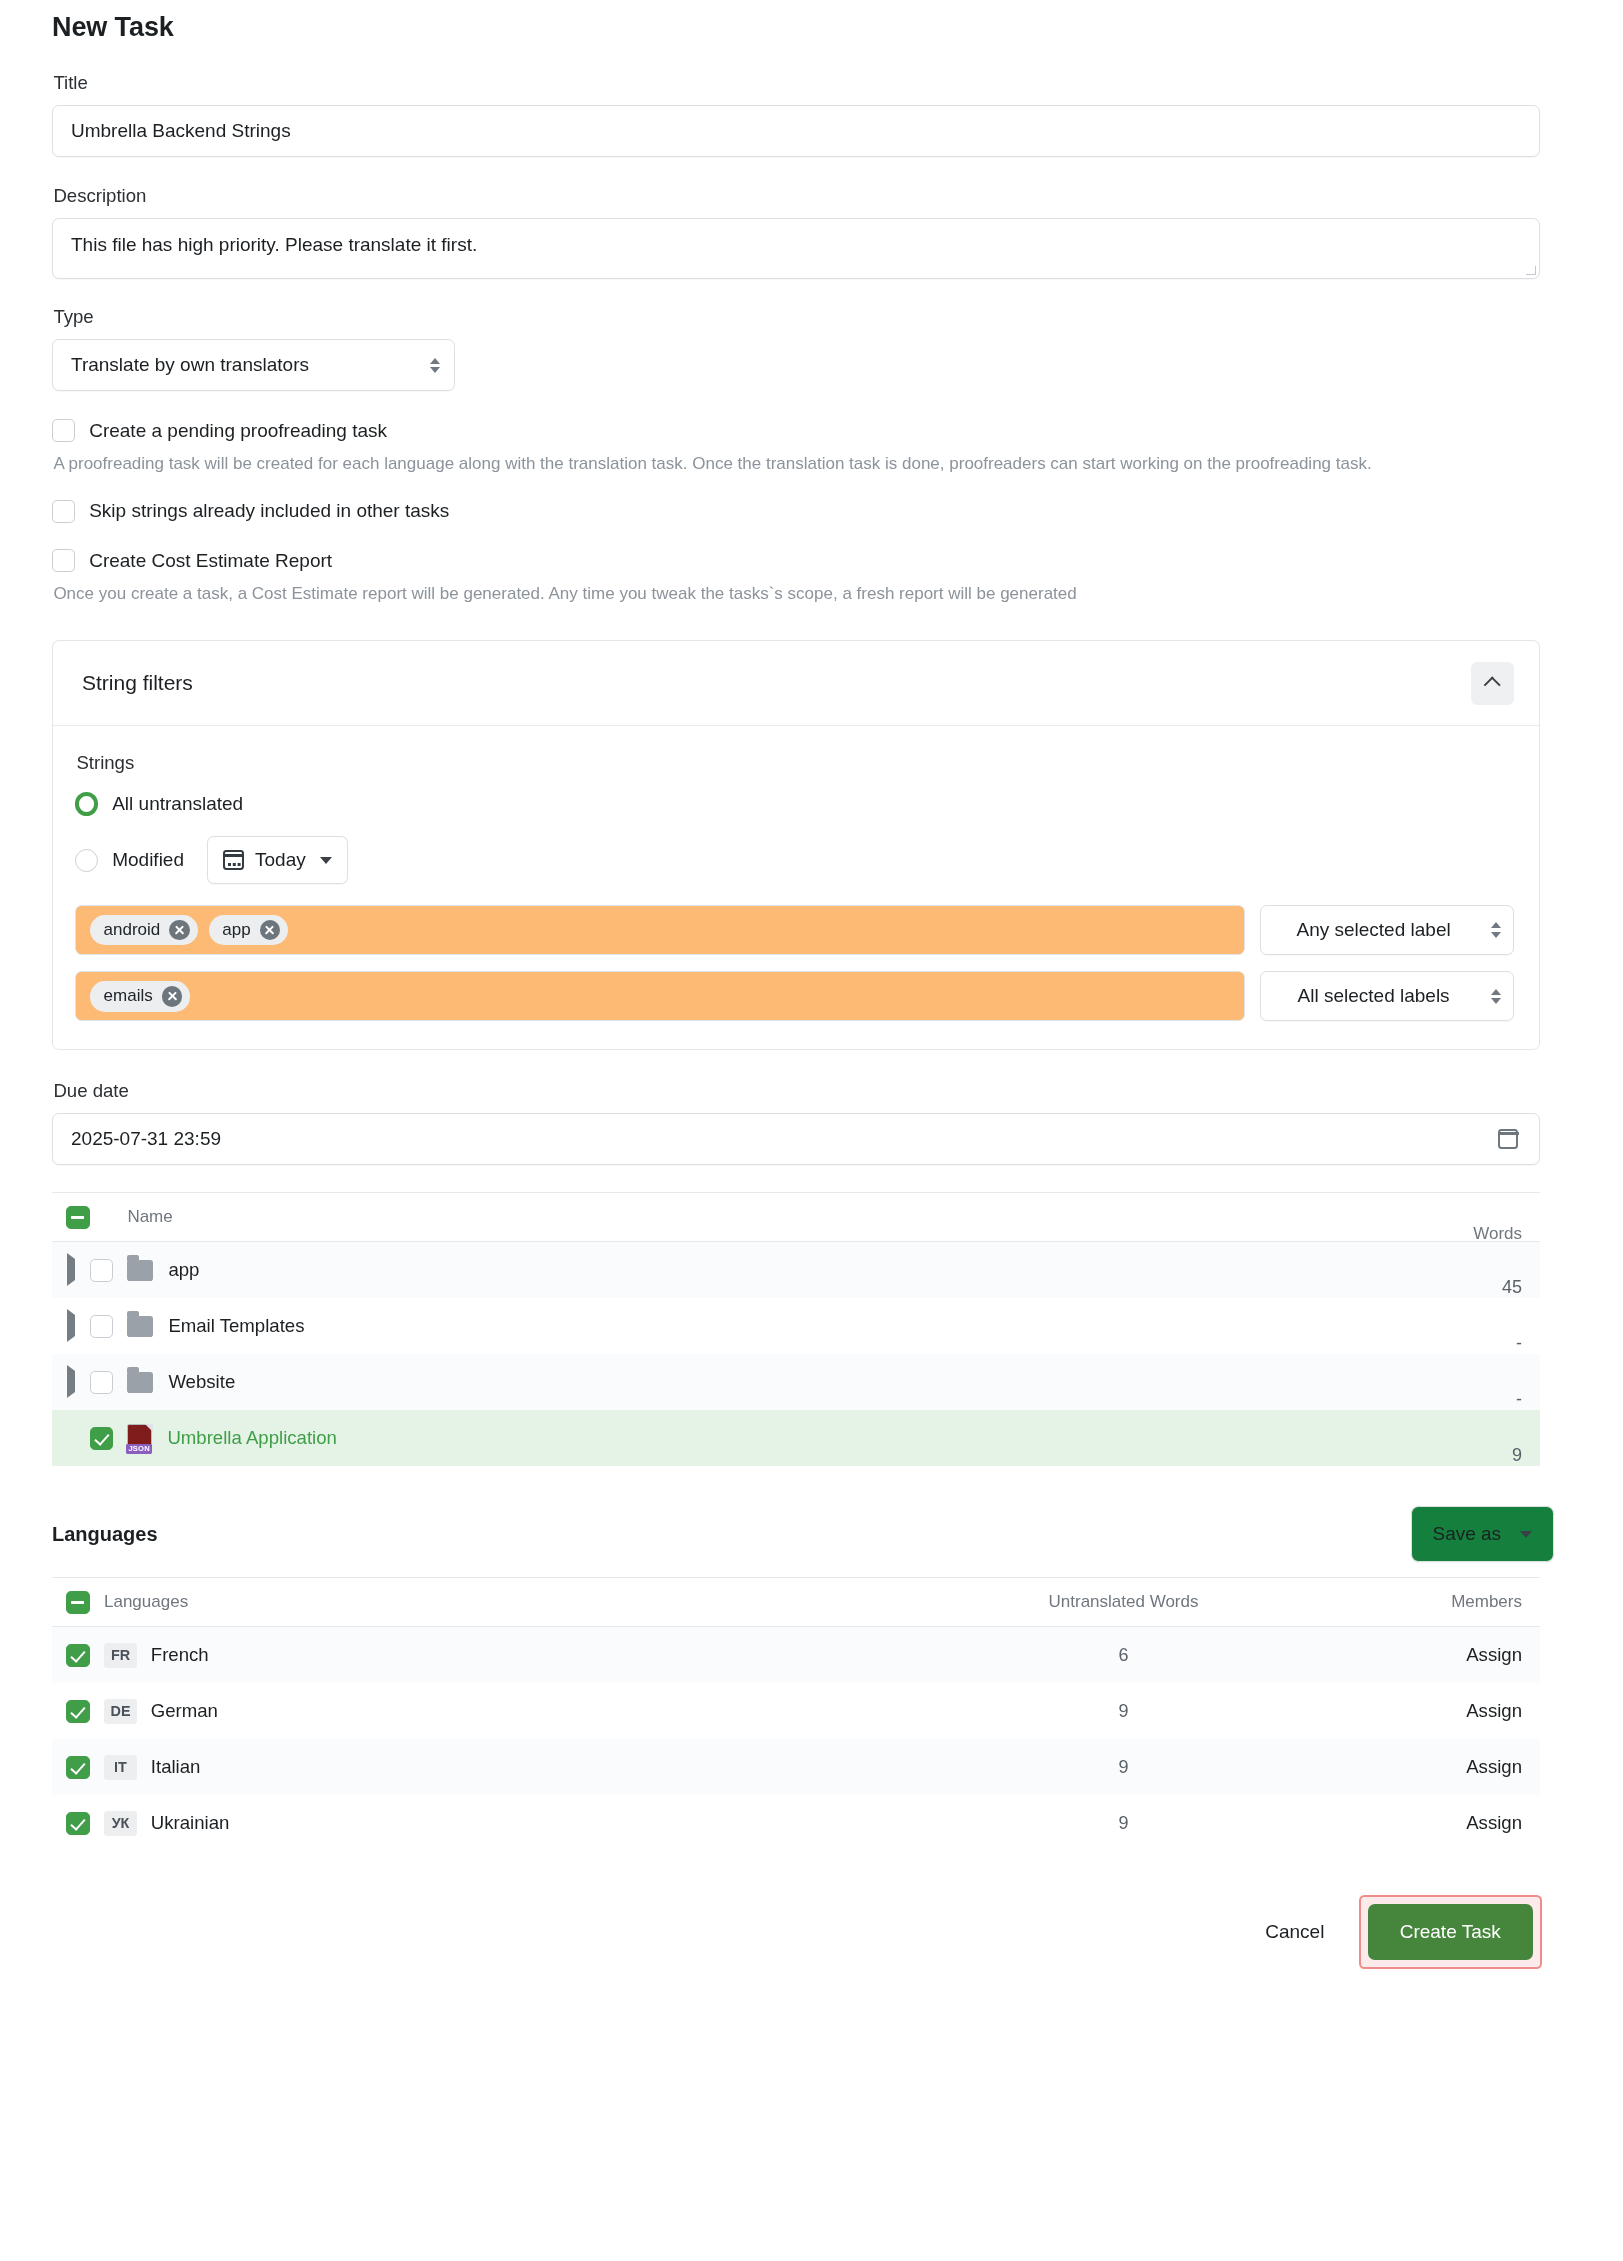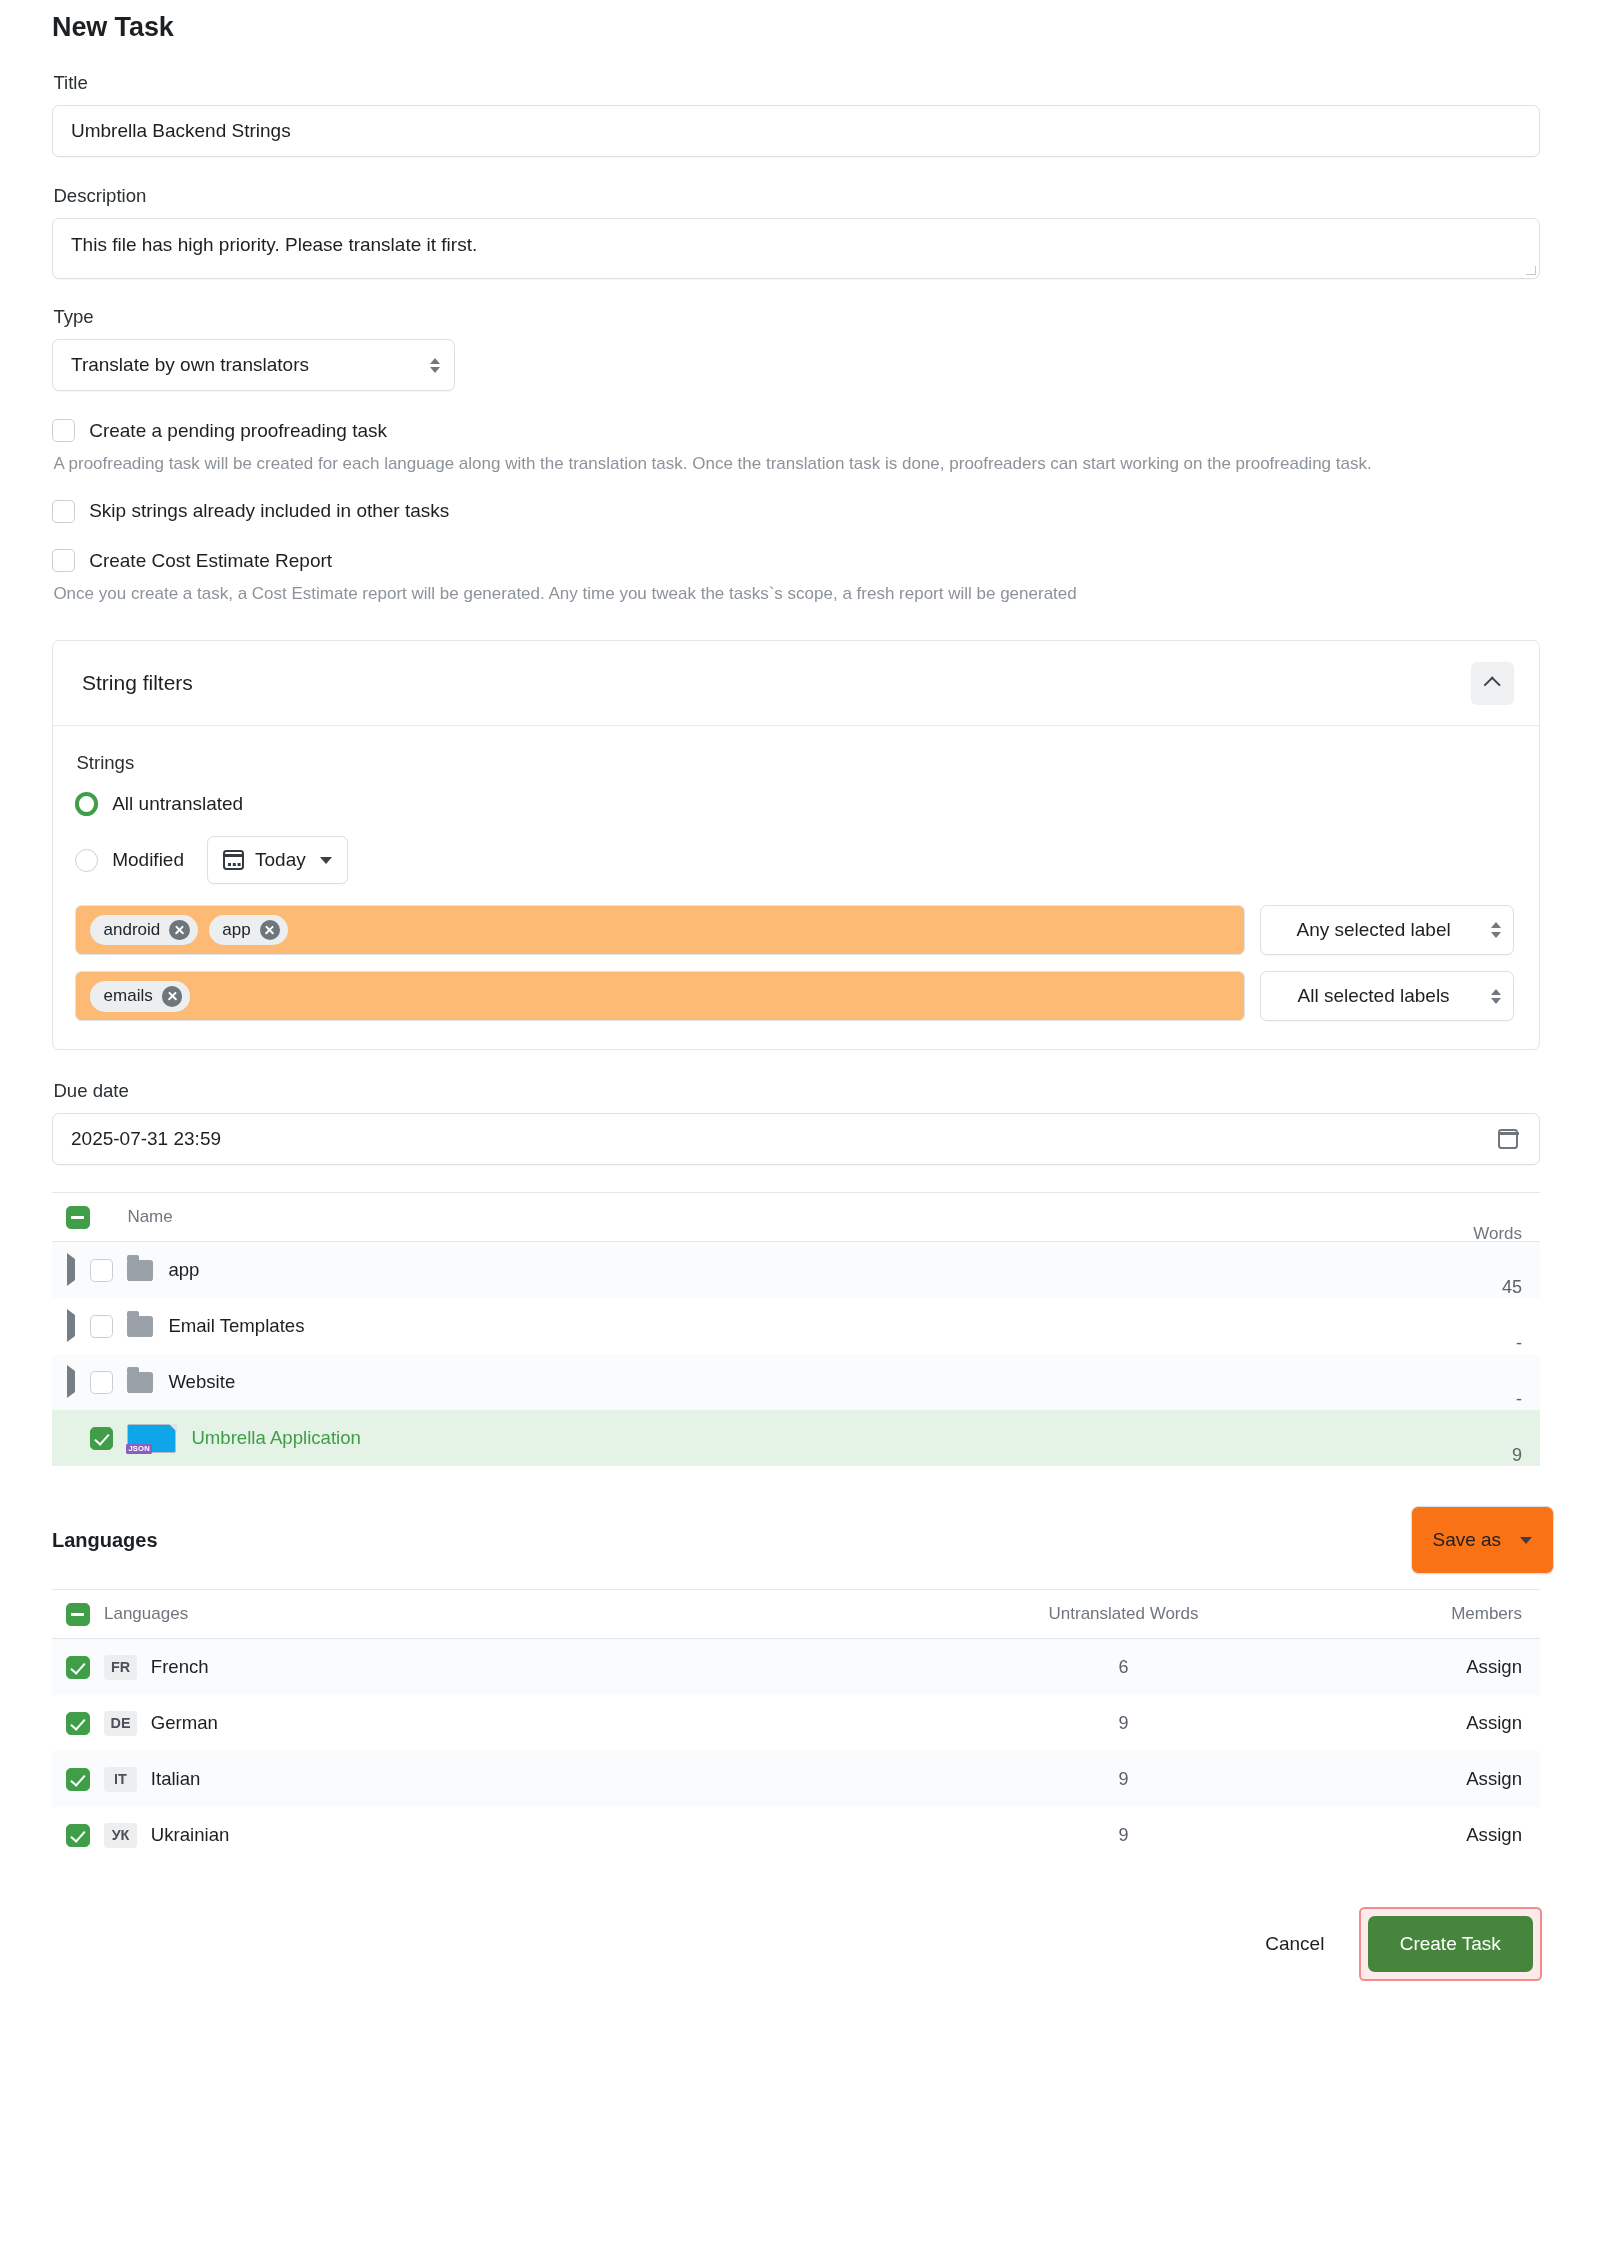--- a/index.html
+++ b/index.html
@@ -417,22 +417,22 @@
   }
   .folder-icon::before {
     content: "";
     position: absolute;
     left: 0; top: -4.8px;
     width: 11.7px; height: 5.5px;
     background: #9aa1a9;
     border-radius: 2.1px 2.1px 0 0;
   }
   .json-icon {
-    width: 49px; height: 29px;
-    background: #0ea5e9;
+    width: 25px; height: 29px;
+    background: #7f1d1d;
     border: 1.4px solid #b6bcc3;
     border-radius: 2.1px;
     position: relative;
     flex: none;
     text-align: center;
   }
   .json-icon::before {
     content: "";
     position: absolute;
     right: -1.4px; top: -1.4px;
@@ -456,24 +456,24 @@
 
   
   .lang-head {
     display: flex;
     align-items: center;
     justify-content: space-between;
     margin-top: 40px;
     margin-bottom: 15px;
   }
   .saveas-btn {
-    height: 68px;
+    height: 56px;
     border: 0.7px solid #dcdfe3;
     border-radius: 7.6px;
-    background: #f97316;
+    background: #15803d;
     display: inline-flex;
     align-items: center;
     gap: 16.5px;
     padding: 0 20.6px;
     font-size: 19px;
     color: #1c2023;
     box-shadow: 0 0.7px 1.4px rgba(16,22,26,0.05);
   }
   .col-lang { flex: 1; display: flex; align-items: center; gap: 13.8px; }
   .col-untr { width: 385px; text-align: center; flex: none; }

